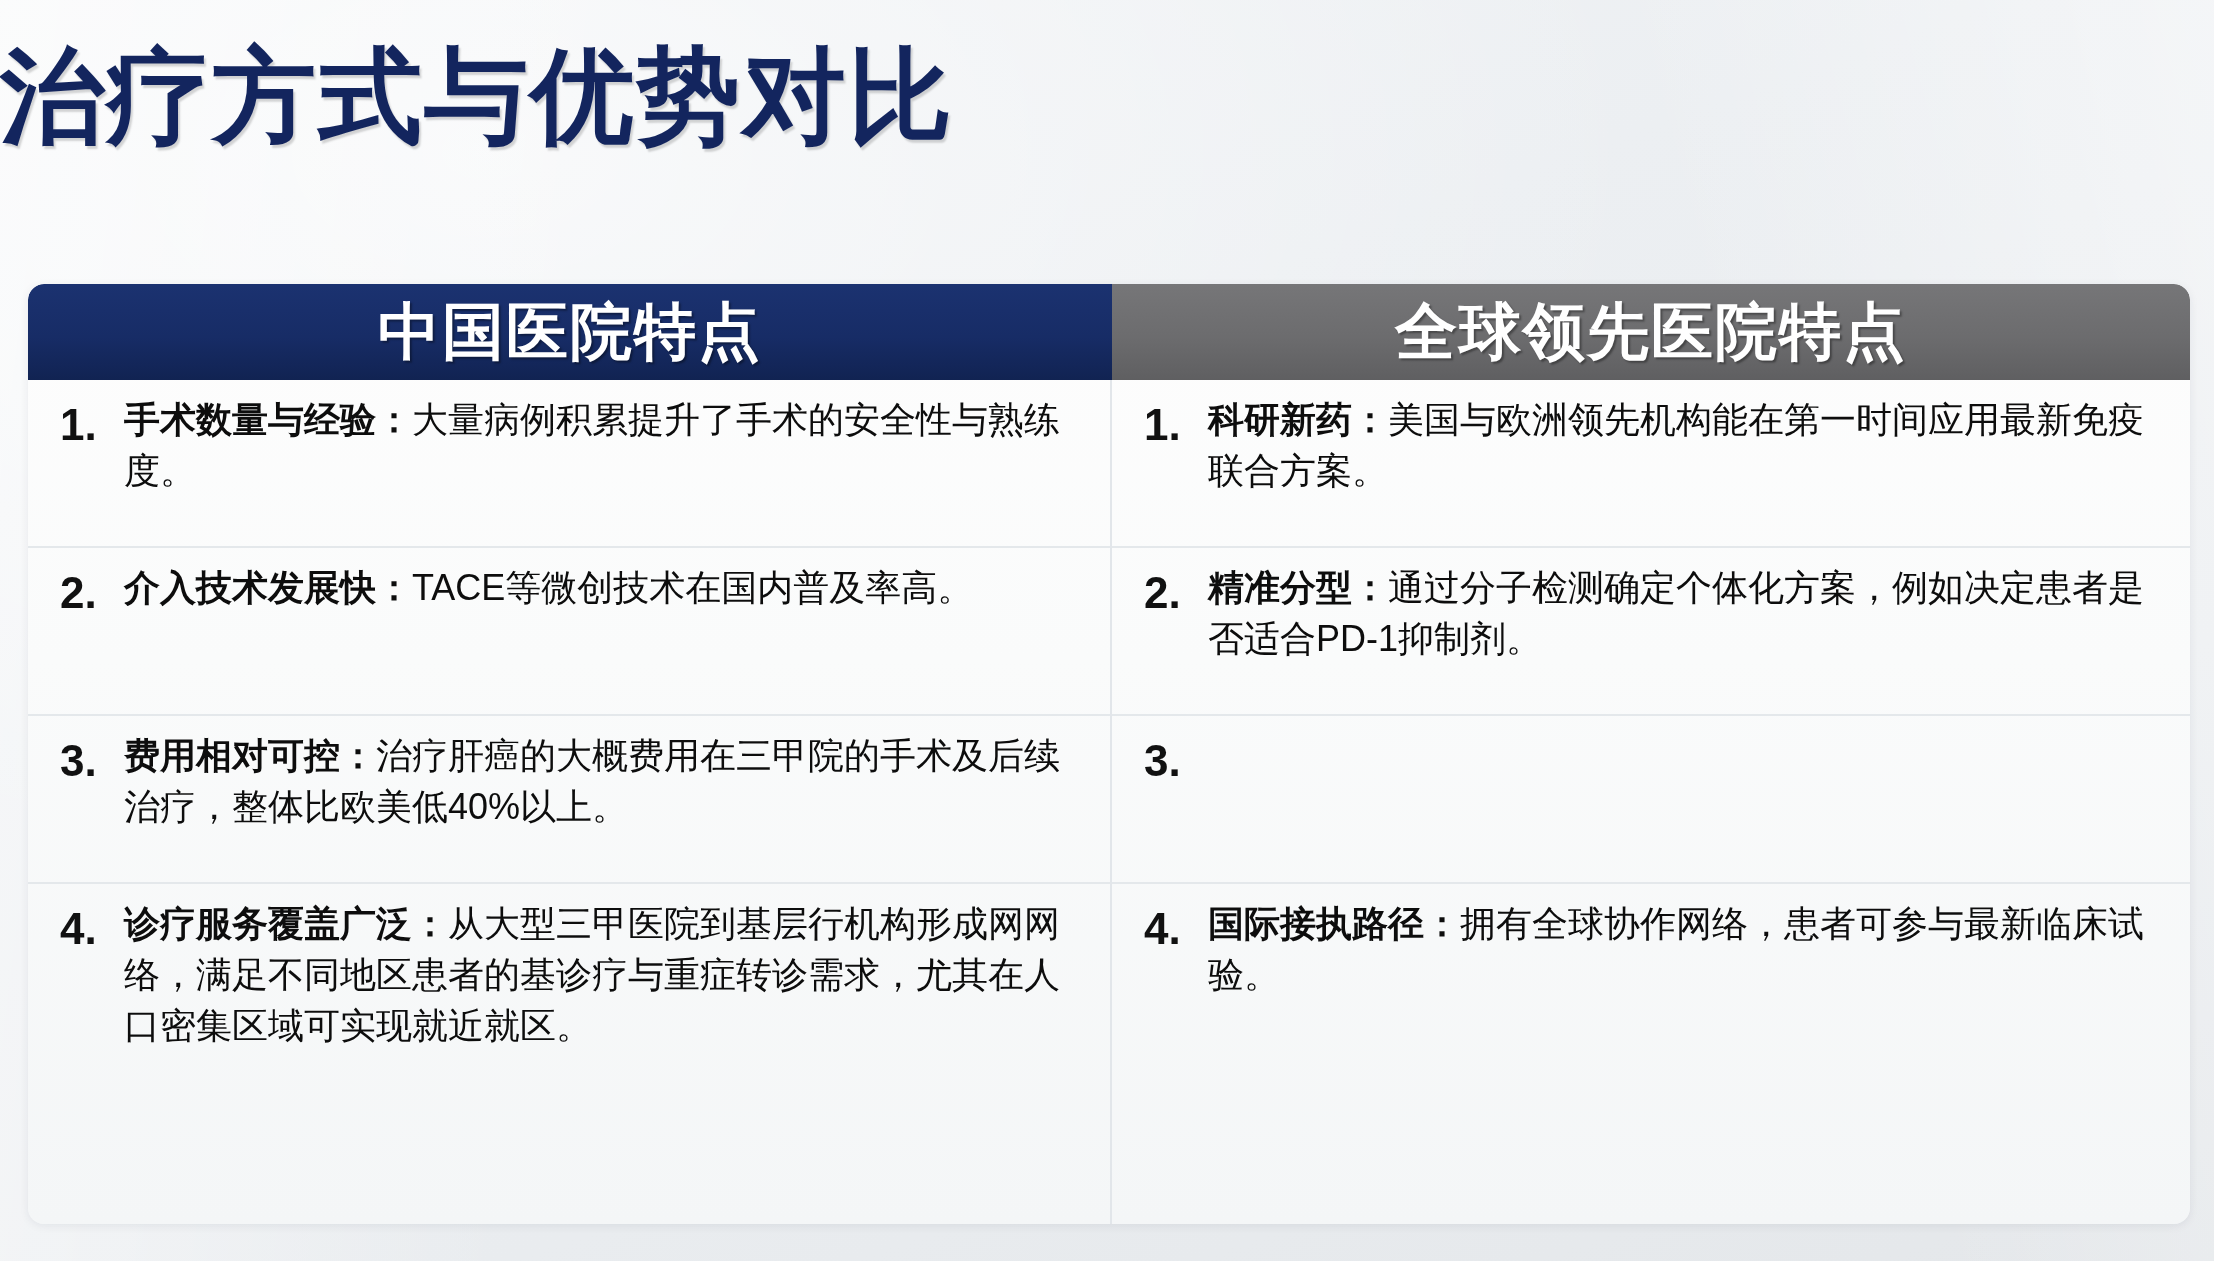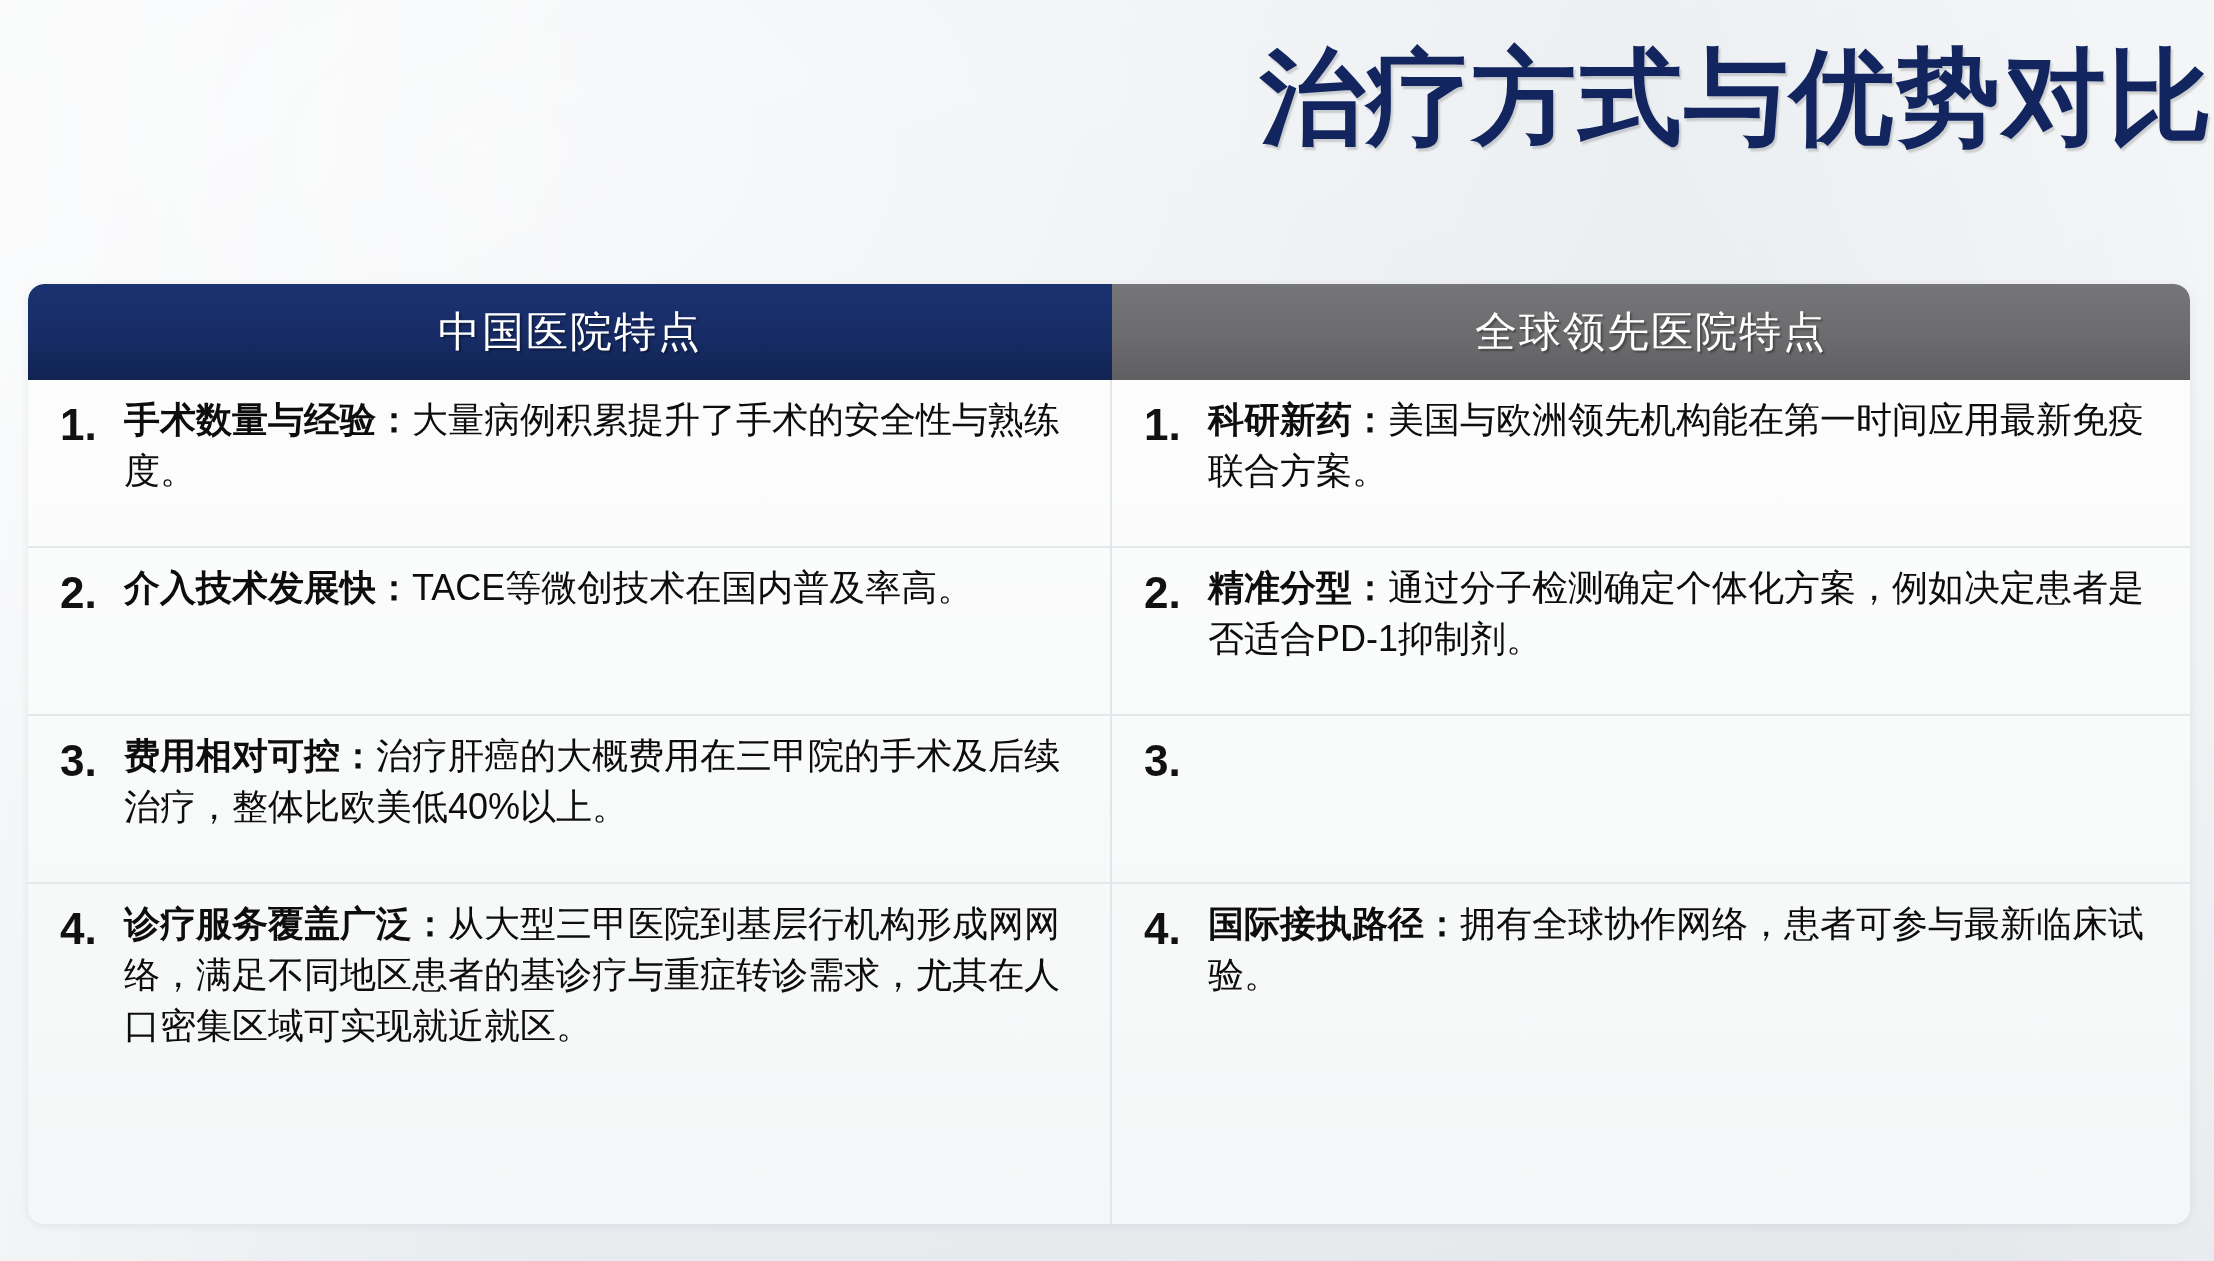--- a/index.html
+++ b/index.html
@@ -24,28 +24,28 @@
       linear-gradient(255deg, rgba(255,255,255,0.45) 0%, rgba(255,255,255,0) 24%),
       radial-gradient(ellipse at 22% 12%, rgba(255,255,255,0.6) 0%, rgba(255,255,255,0) 48%);
     pointer-events: none;
   }
 
   .page-title {
     position: absolute;
     top: 36px;
     left: 0;
     width: 2214px;
-    text-align: right;
+    text-align: left;
     font-size: 104px;
     line-height: 1.18;
     font-weight: 700;
     color: #13255e;
     letter-spacing: 2px;
     text-shadow: 2px 3px 2px rgba(0,0,0,0.16);
-    font-family: Liberation Sans, sans-serif;
+    font-family: Liberation Serif, serif;
   }
 
   .compare-card {
     position: absolute;
     left: 28px;
     top: 284px;
     width: 2162px;
     height: 940px;
     border-radius: 16px;
     background: linear-gradient(180deg, #fdfdfd 0%, #fafbfb 40%, #f4f6f7 100%);
@@ -59,22 +59,22 @@
     display: flex;
     height: 96px;
     flex: none;
   }
   .card-header {
     flex: 1 1 0;
     display: flex;
     align-items: center;
     justify-content: center;
     color: #ffffff;
-    font-size: 42px;
-    font-weight: 400;
+    font-size: 62px;
+    font-weight: 700;
     letter-spacing: 2px;
     text-shadow: 2px 2px 2px rgba(0,0,0,0.35);
   }
   .card-header.left {
     background: linear-gradient(180deg, #1b3270 0%, #172c66 55%, #112352 100%);
     border-top-left-radius: 16px;
     width: 1084px;
     flex: none;
   }
   .card-header.right {

